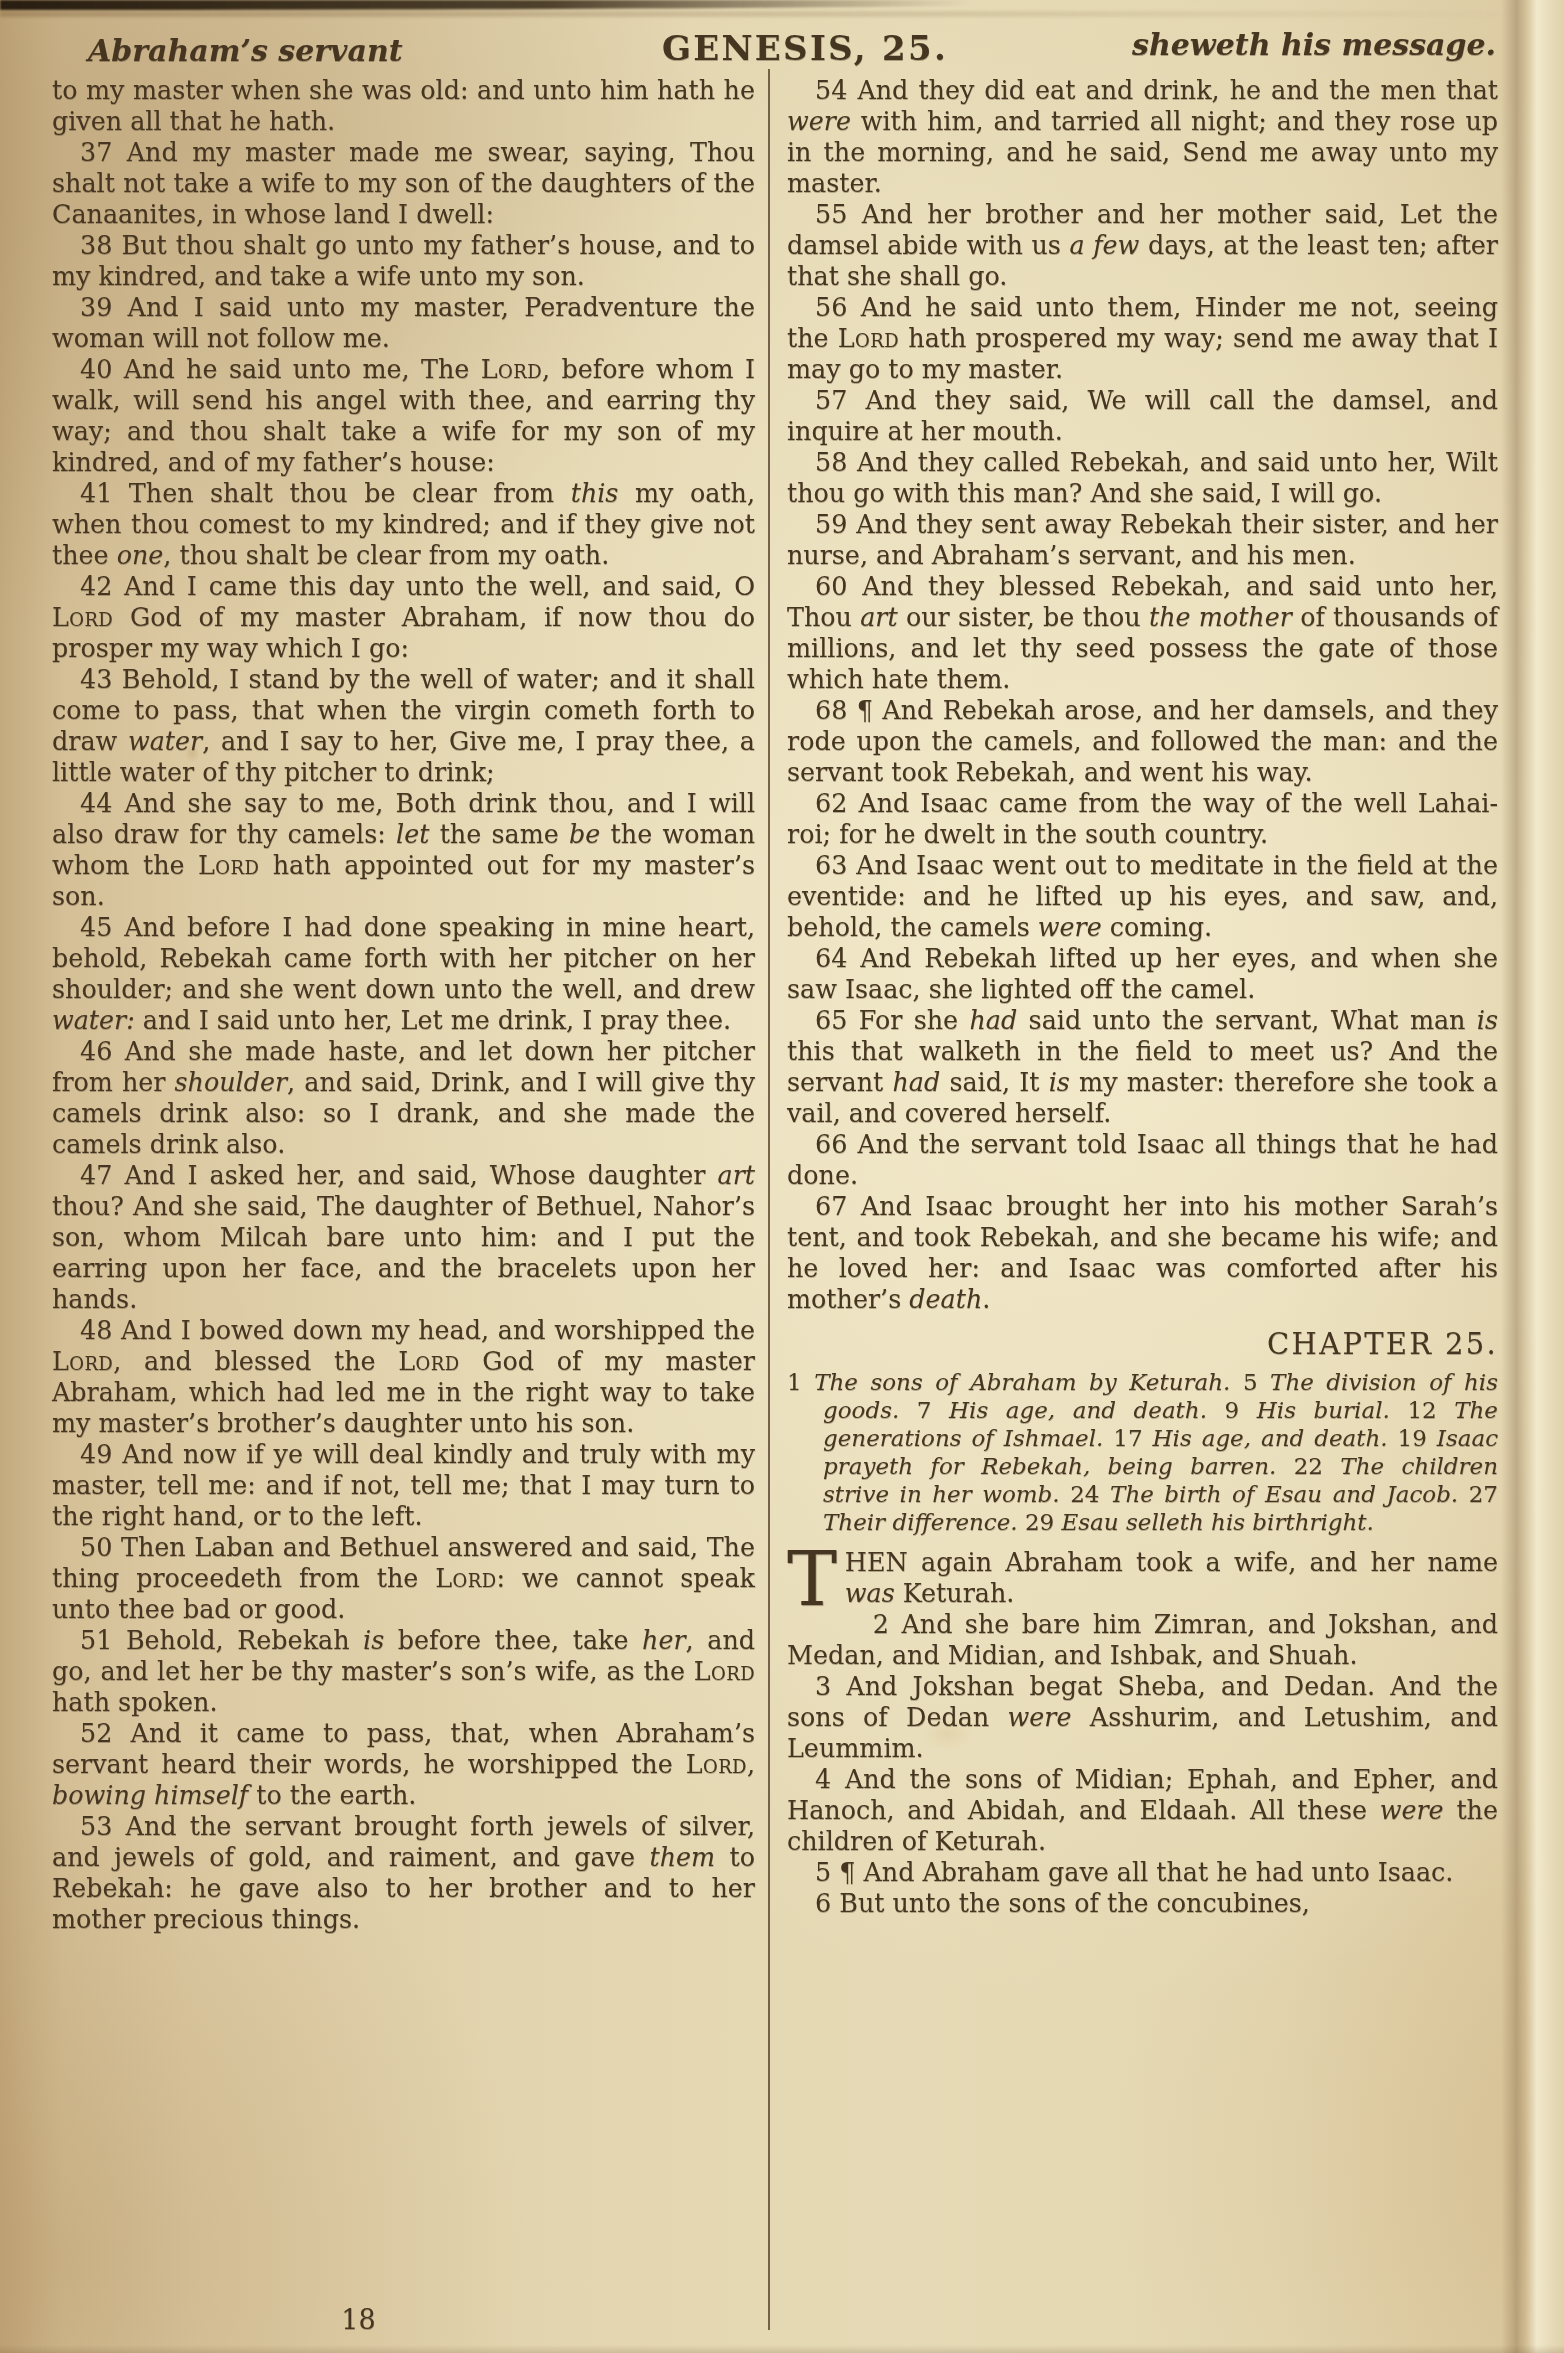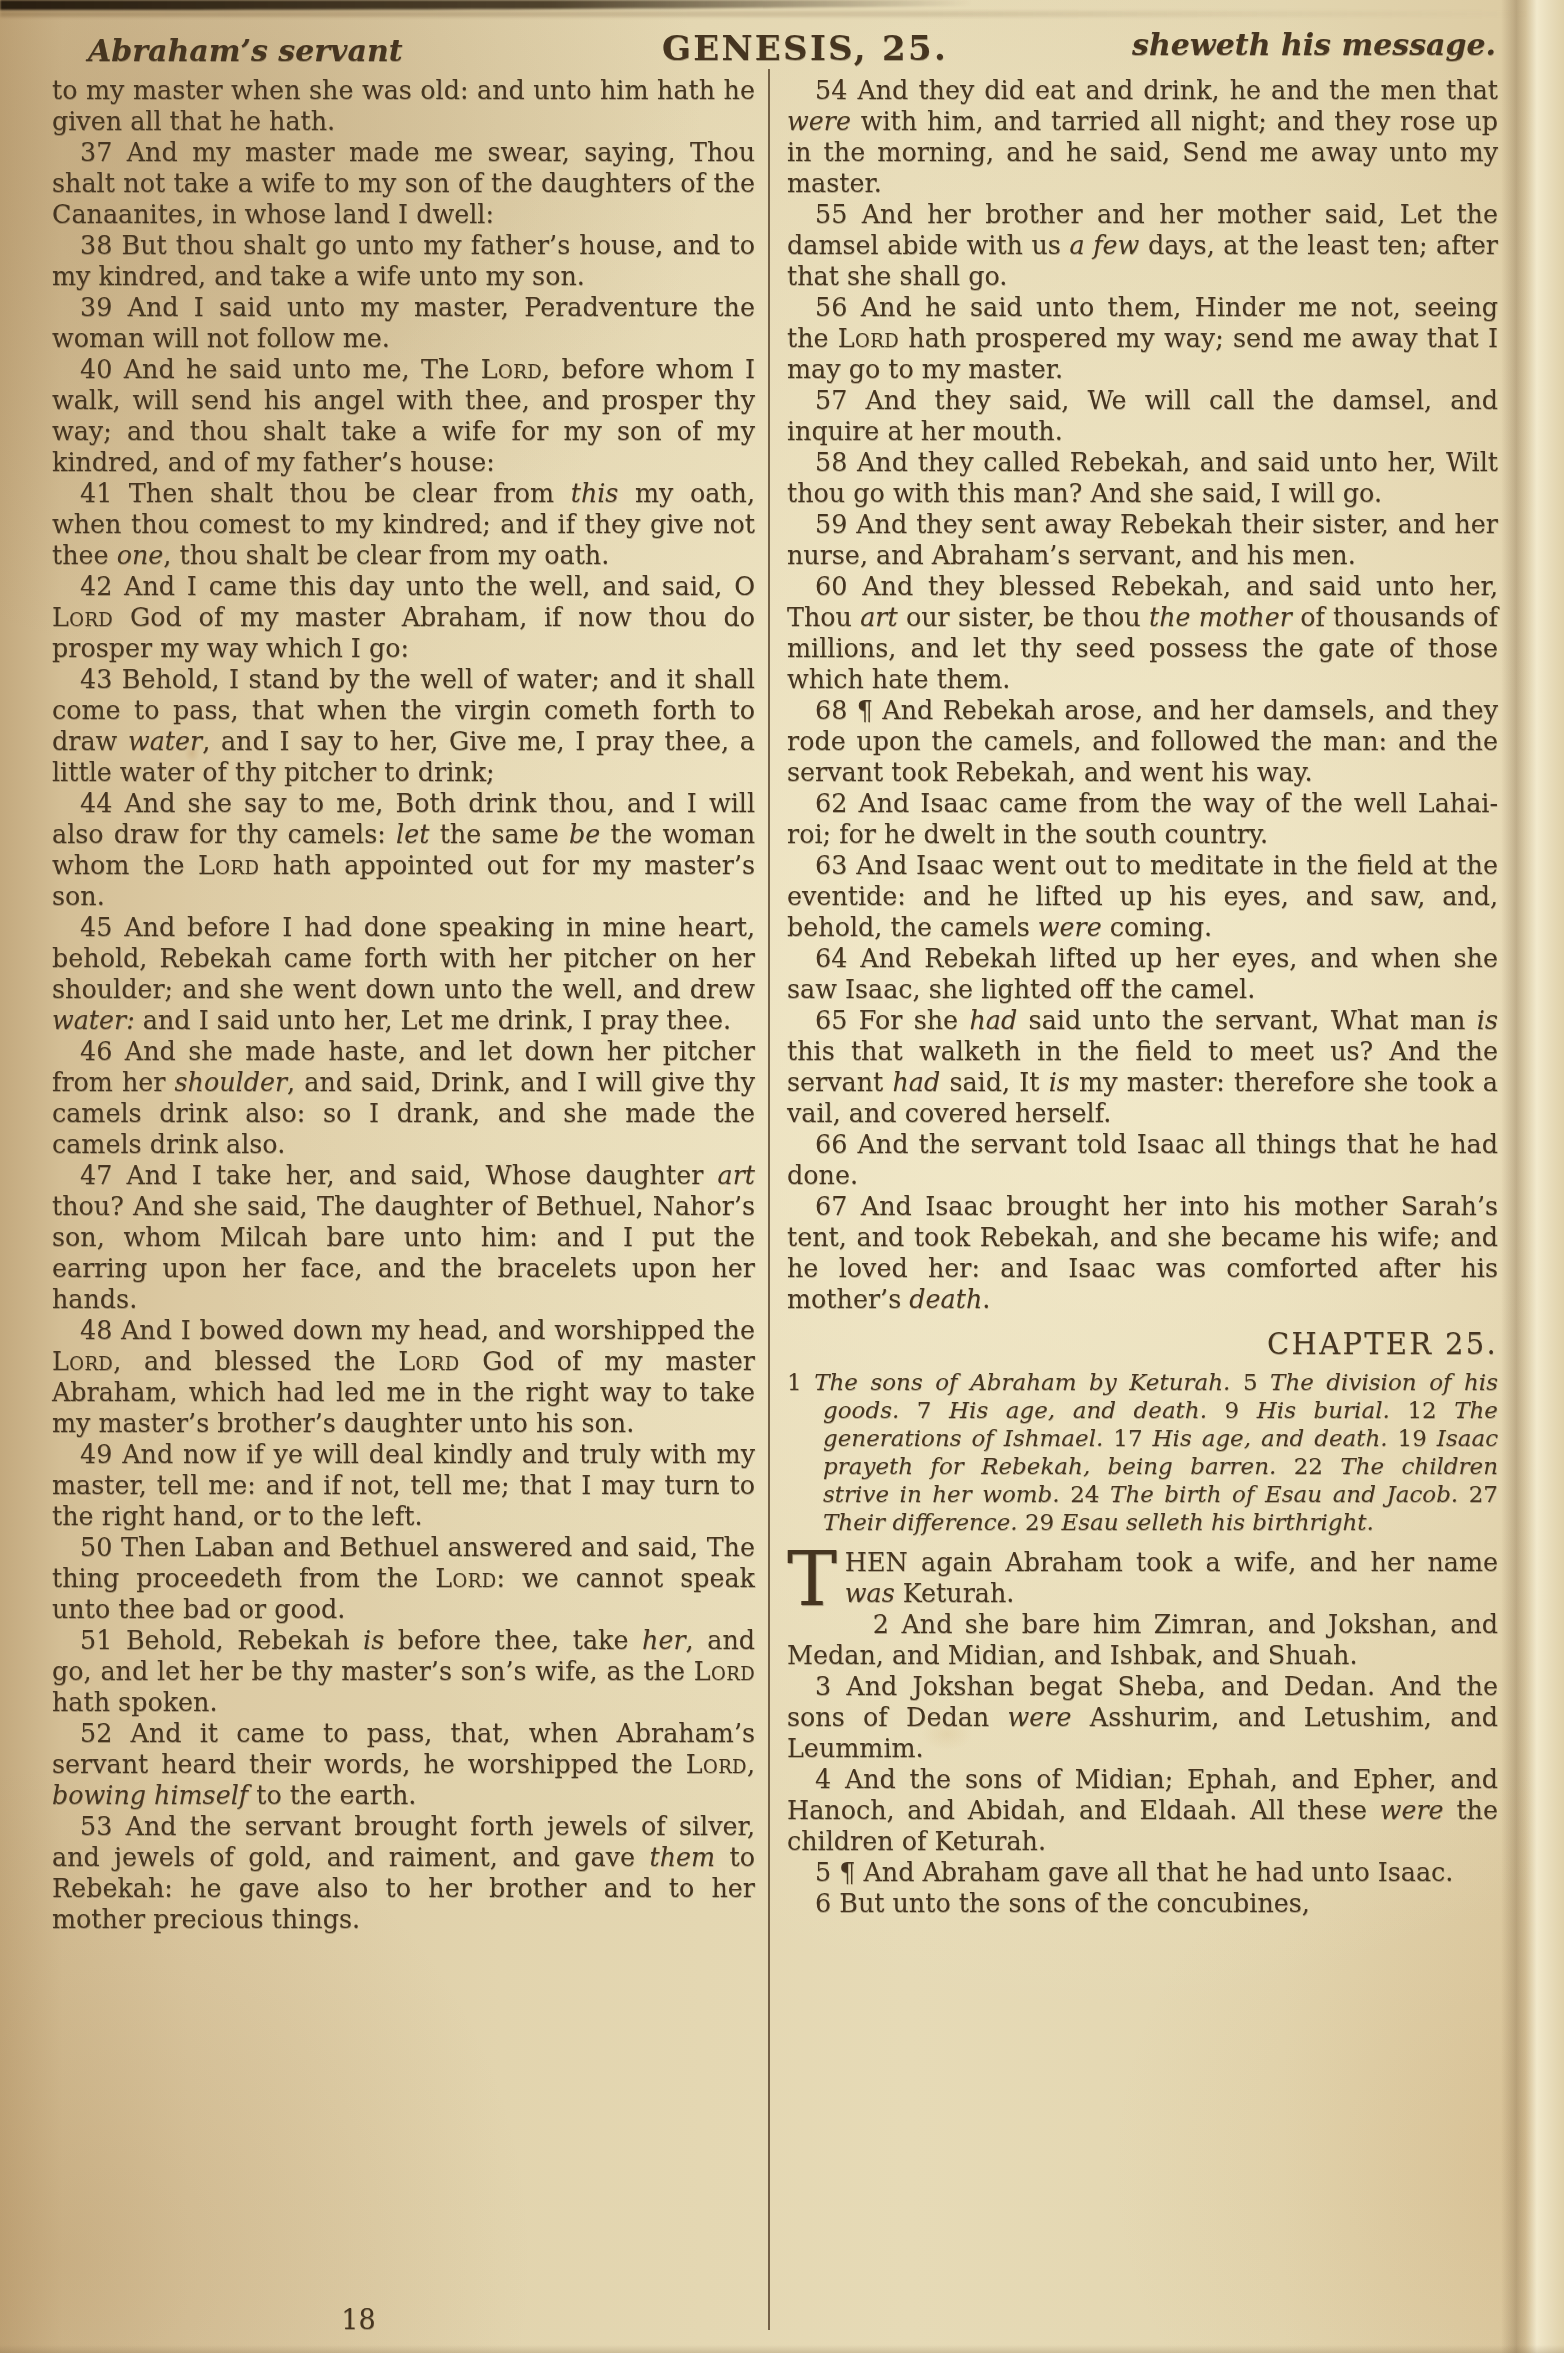--- a/index.html
+++ b/index.html
@@ -90,28 +90,28 @@
   <div class="rh rh-center">GENESIS, 25.</div>
   <div class="rh rh-right">sheweth his message.</div>
 
   <div class="divider"></div>
 
   <div id="col-left" class="col">
       <p class="para continuation"><span>to my master when she was old: and unto him hath he given all that he hath.</span></p>
       <p class="para verse"><span class="vnum">37 </span><span>And my master made me swear, saying, Thou shalt not take a wife to my son of the daughters of the Canaanites, in whose land I dwell:</span></p>
       <p class="para verse"><span class="vnum">38 </span><span>But thou shalt go unto my father’s house, and to my kindred, and take a wife unto my son.</span></p>
       <p class="para verse"><span class="vnum">39 </span><span>And I said unto my master, Peradventure the woman will not follow me.</span></p>
-      <p class="para verse"><span class="vnum">40 </span><span>And he said unto me, The </span><span class="sc">Lord</span><span>, before whom I walk, will send his angel with thee, and prosper thy way; and thou shalt take a wife for my son of my kindred, and of my father’s house:</span></p>
+      <p class="para verse"><span class="vnum">40 </span><span>And he said unto me, The </span><span class="sc">Lord</span><span>, before whom I walk, will send his angel with thee, and earring thy way; and thou shalt take a wife for my son of my kindred, and of my father’s house:</span></p>
       <p class="para verse"><span class="vnum">41 </span><span>Then shalt thou be clear from </span><span class="it">this</span><span> my oath, when thou comest to my kindred; and if they give not thee </span><span class="it">one</span><span>, thou shalt be clear from my oath.</span></p>
       <p class="para verse"><span class="vnum">42 </span><span>And I came this day unto the well, and said, O </span><span class="sc">Lord</span><span> God of my master Abraham, if now thou do prosper my way which I go:</span></p>
       <p class="para verse"><span class="vnum">43 </span><span>Behold, I stand by the well of water; and it shall come to pass, that when the virgin cometh forth to draw </span><span class="it">water</span><span>, and I say to her, Give me, I pray thee, a little water of thy pitcher to drink;</span></p>
       <p class="para verse"><span class="vnum">44 </span><span>And she say to me, Both drink thou, and I will also draw for thy camels: </span><span class="it">let</span><span> the same </span><span class="it">be</span><span> the woman whom the </span><span class="sc">Lord</span><span> hath appointed out for my master’s son.</span></p>
       <p class="para verse"><span class="vnum">45 </span><span>And before I had done speaking in mine heart, behold, Rebekah came forth with her pitcher on her shoulder; and she went down unto the well, and drew </span><span class="it">water:</span><span> and I said unto her, Let me drink, I pray thee.</span></p>
       <p class="para verse"><span class="vnum">46 </span><span>And she made haste, and let down her pitcher from her </span><span class="it">shoulder</span><span>, and said, Drink, and I will give thy camels drink also: so I drank, and she made the camels drink also.</span></p>
-      <p class="para verse"><span class="vnum">47 </span><span>And I take her, and said, Whose daughter </span><span class="it">art</span><span> thou? And she said, The daughter of Bethuel, Nahor’s son, whom Milcah bare unto him: and I put the earring upon her face, and the bracelets upon her hands.</span></p>
+      <p class="para verse"><span class="vnum">47 </span><span>And I asked her, and said, Whose daughter </span><span class="it">art</span><span> thou? And she said, The daughter of Bethuel, Nahor’s son, whom Milcah bare unto him: and I put the earring upon her face, and the bracelets upon her hands.</span></p>
       <p class="para verse"><span class="vnum">48 </span><span>And I bowed down my head, and worshipped the </span><span class="sc">Lord</span><span>, and blessed the </span><span class="sc">Lord</span><span> God of my master Abraham, which had led me in the right way to take my master’s brother’s daughter unto his son.</span></p>
       <p class="para verse"><span class="vnum">49 </span><span>And now if ye will deal kindly and truly with my master, tell me: and if not, tell me; that I may turn to the right hand, or to the left.</span></p>
       <p class="para verse"><span class="vnum">50 </span><span>Then Laban and Bethuel answered and said, The thing proceedeth from the </span><span class="sc">Lord</span><span>: we cannot speak unto thee bad or good.</span></p>
       <p class="para verse"><span class="vnum">51 </span><span>Behold, Rebekah </span><span class="it">is</span><span> before thee, take </span><span class="it">her</span><span>, and go, and let her be thy master’s son’s wife, as the </span><span class="sc">Lord</span><span> hath spoken.</span></p>
       <p class="para verse"><span class="vnum">52 </span><span>And it came to pass, that, when Abraham’s servant heard their words, he worshipped the </span><span class="sc">Lord</span><span>, </span><span class="it">bowing himself</span><span> to the earth.</span></p>
       <p class="para verse"><span class="vnum">53 </span><span>And the servant brought forth jewels of silver, and jewels of gold, and raiment, and gave </span><span class="it">them</span><span> to Rebekah: he gave also to her brother and to her mother precious things.</span></p>
     </div>
   <div id="col-right" class="col">
       <p class="para verse"><span class="vnum">54 </span><span>And they did eat and drink, he and the men that </span><span class="it">were</span><span> with him, and tarried all night; and they rose up in the morning, and he said, Send me away unto my master.</span></p>
       <p class="para verse"><span class="vnum">55 </span><span>And her brother and her mother said, Let the damsel abide with us </span><span class="it">a few</span><span> days, at the least ten; after that she shall go.</span></p>

